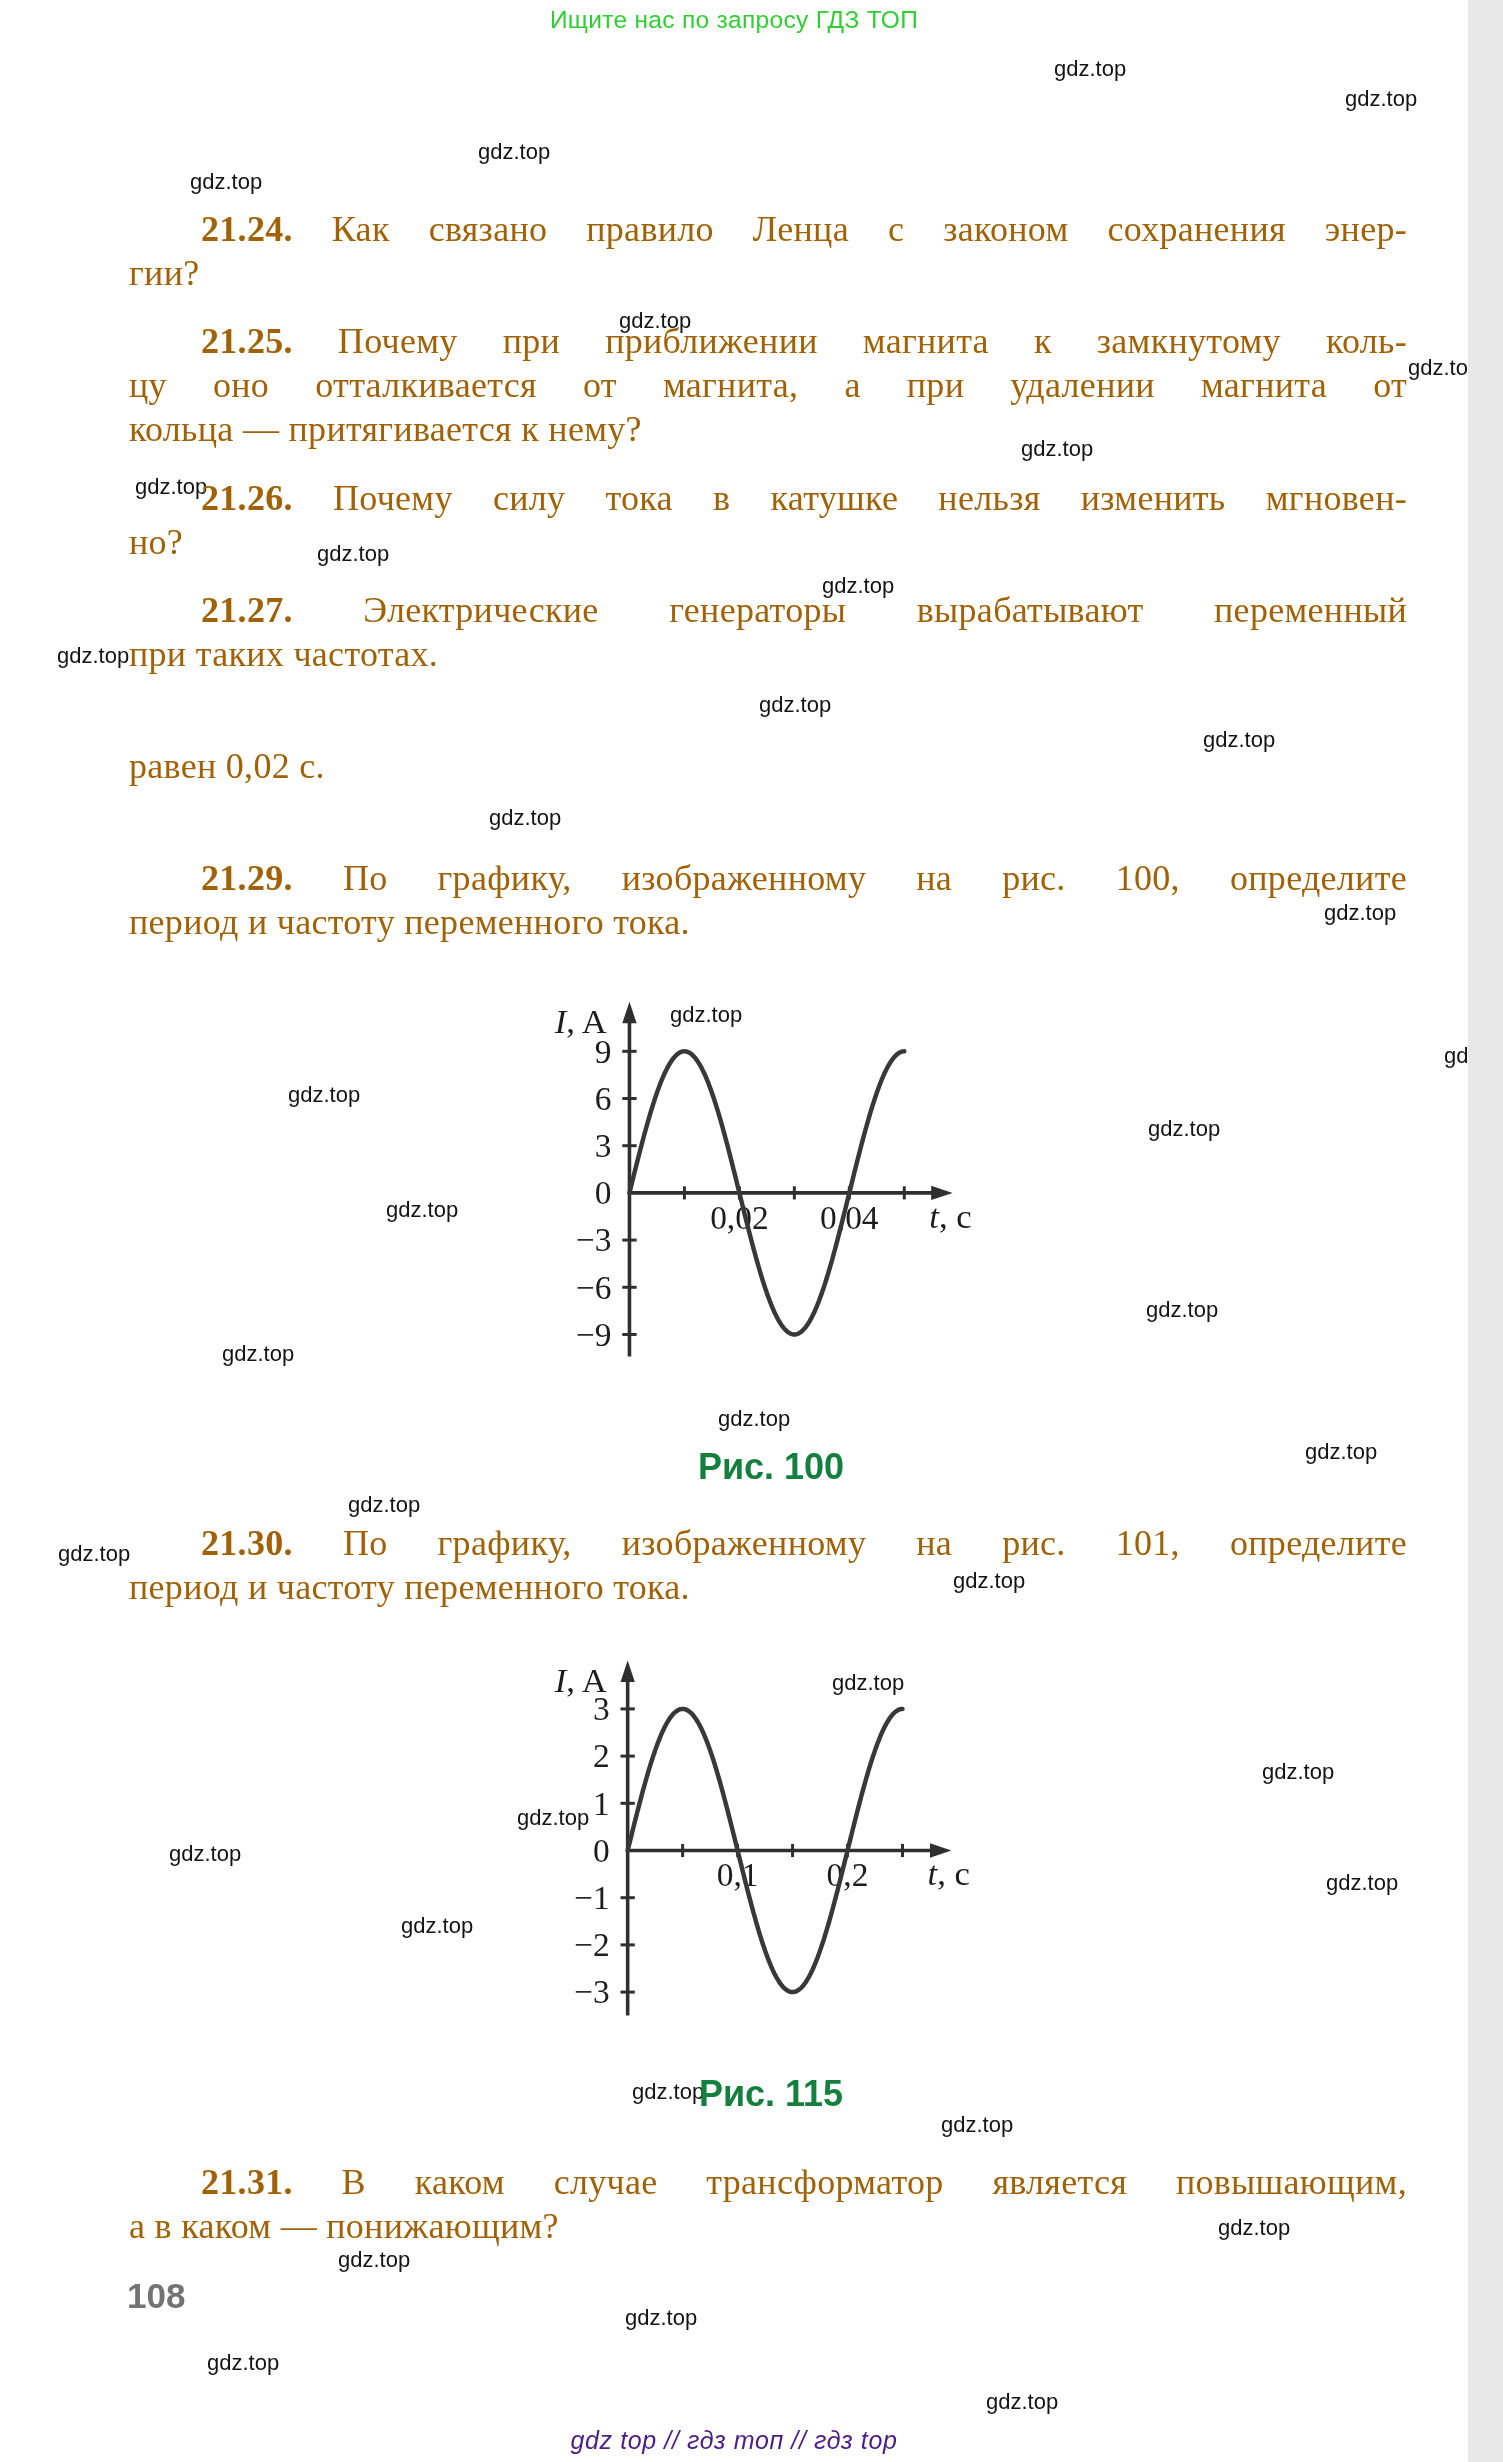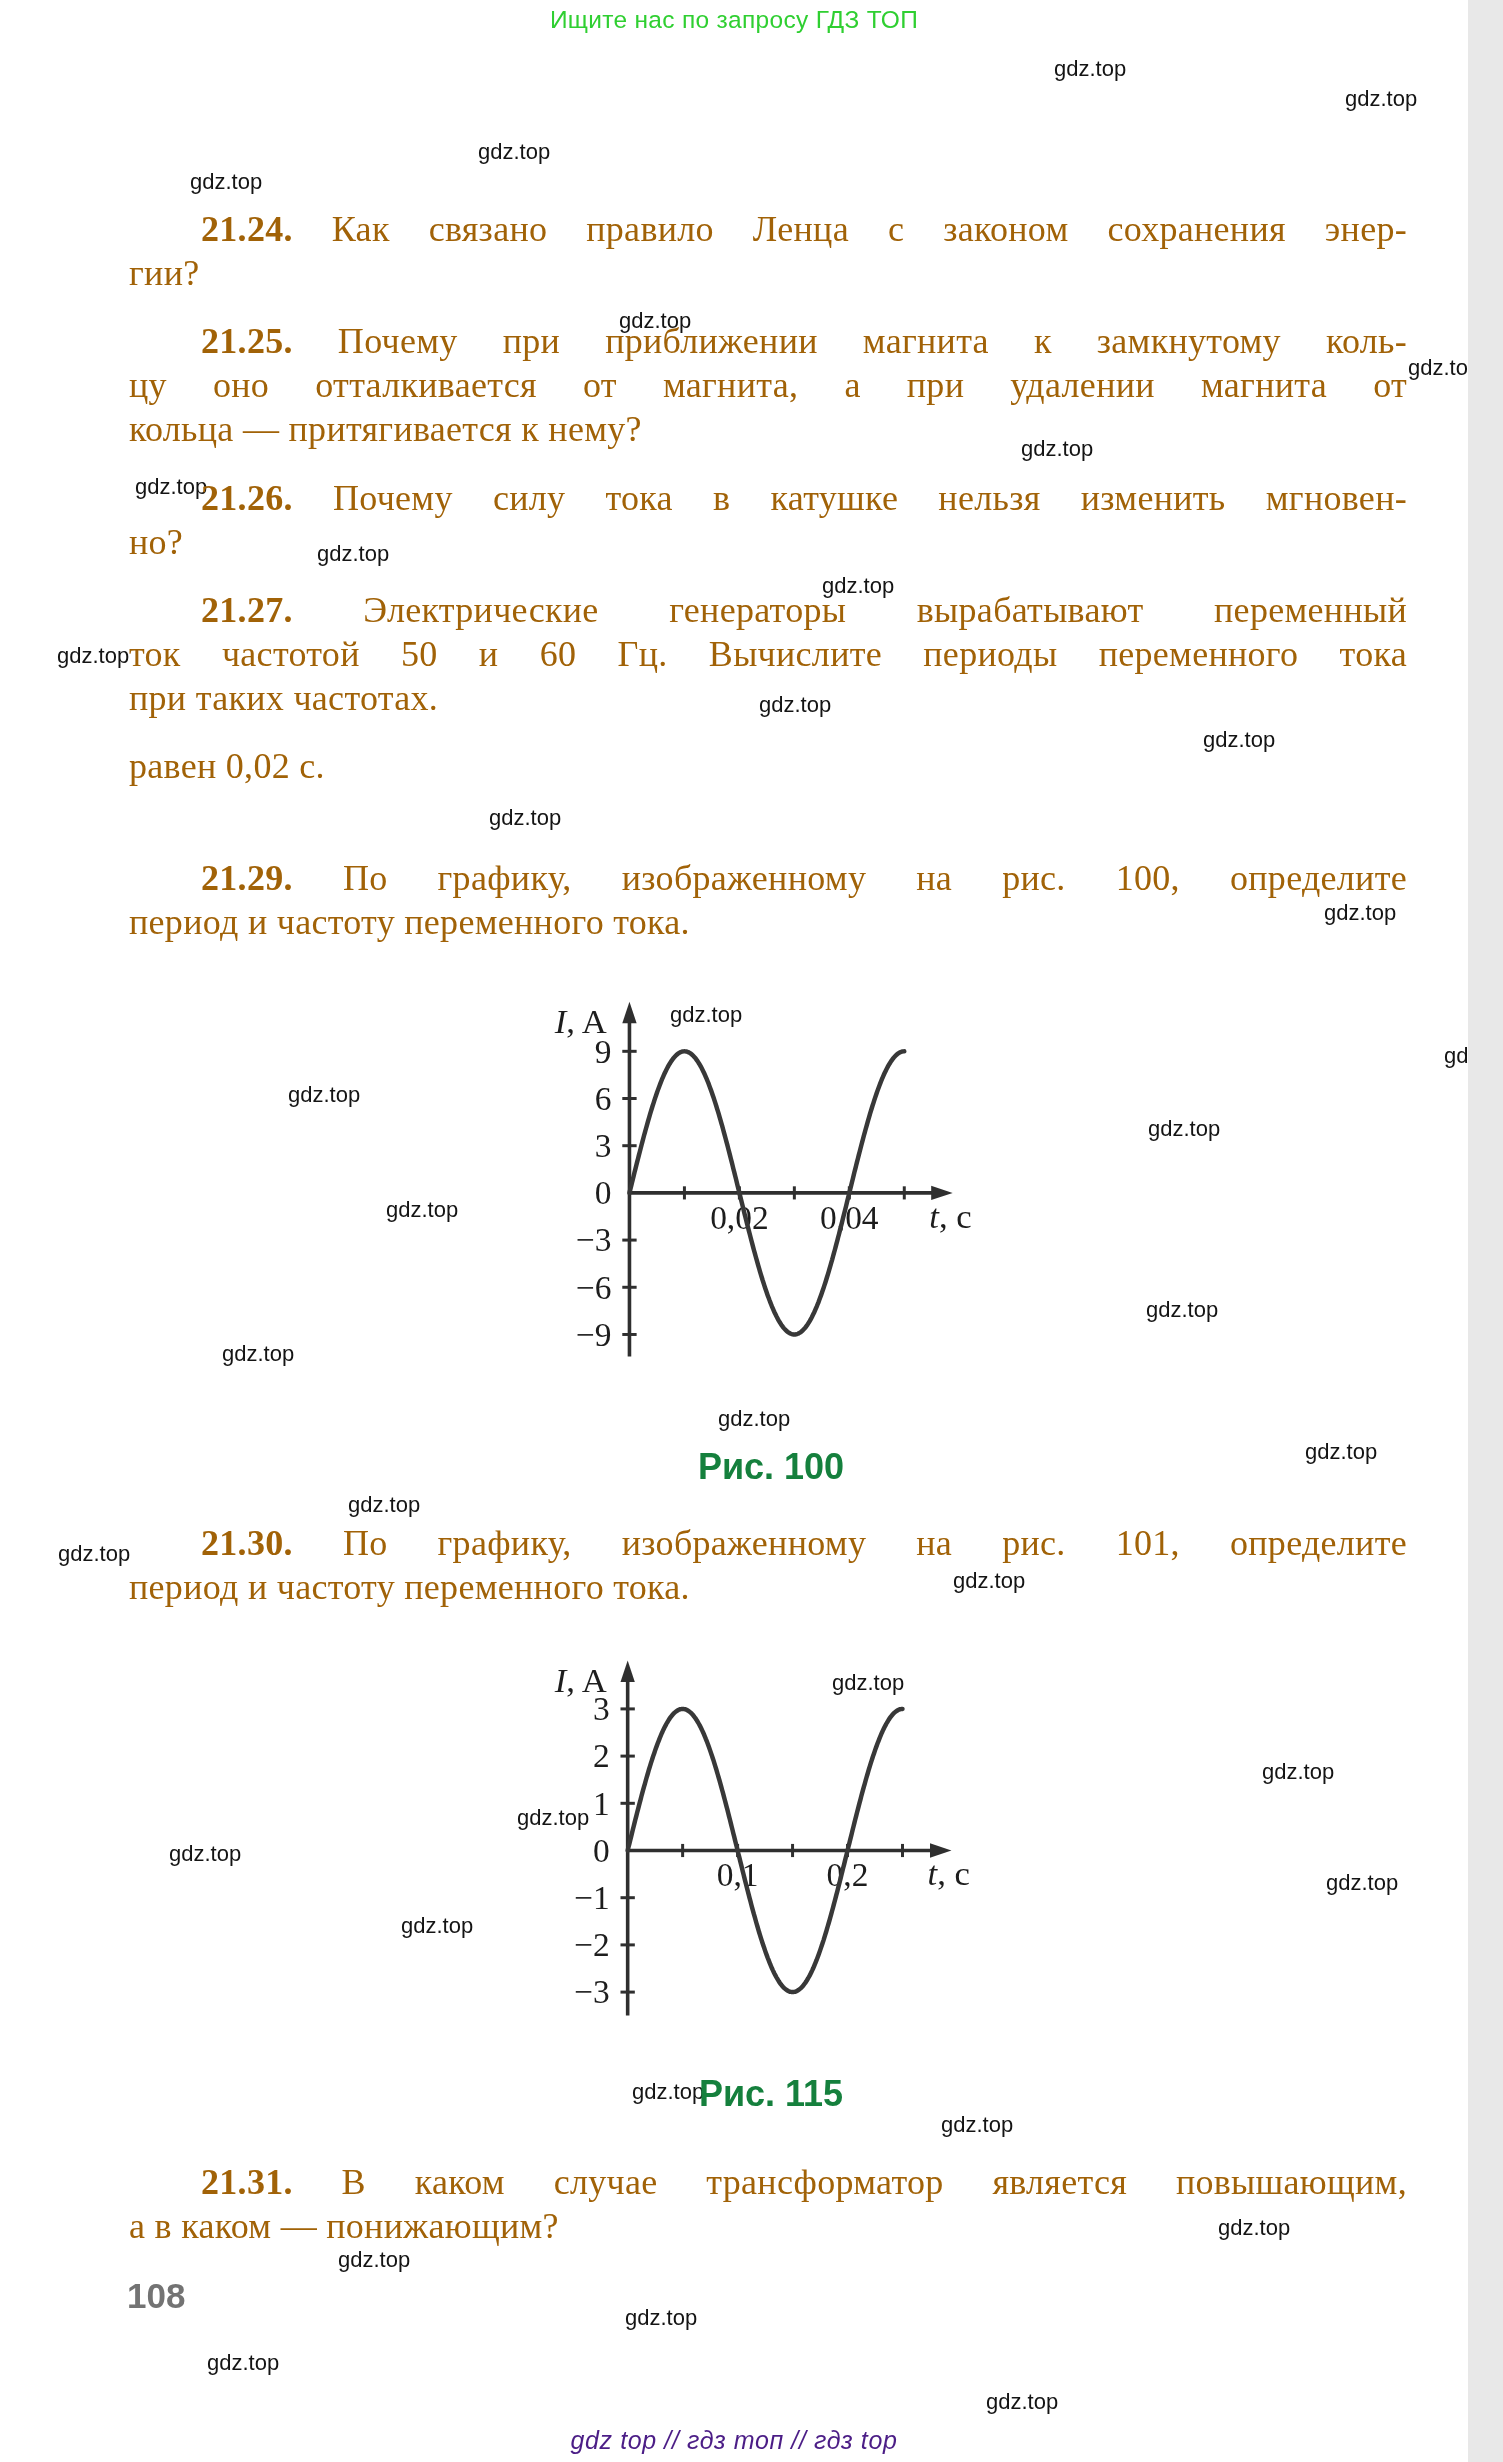--- a/index.html
+++ b/index.html
@@ -106,21 +106,20 @@
         <div class="line indent just"><span class="pnum">21.25.</span> Почему при приближении магнита к замкнутому коль-</div>
         <div class="line just">цу оно отталкивается от магнита, а при удалении магнита от</div>
         <div class="line">кольца — притягивается к нему?</div>
       </div>
       <div class="problem" style="top: 476px;">
         <div class="line indent just"><span class="pnum">21.26.</span> Почему силу тока в катушке нельзя изменить мгновен-</div>
         <div class="line">но?</div>
       </div>
       <div class="problem" style="top: 588px;">
         <div class="line indent just"><span class="pnum">21.27.</span> Электрические генераторы вырабатывают переменный</div>
-        <div class="line just">ток частотой 50 и 60 Гц. Вычислите периоды переменного тока</div>
         <div class="line">при таких частотах.</div>
       </div>
       <div class="problem" style="top: 744px;">
         <div class="line">равен 0,02 с.</div>
       </div>
       <div class="problem" style="top: 856px;">
         <div class="line indent just"><span class="pnum">21.29.</span> По графику, изображенному на рис. 100, определите</div>
         <div class="line">период и частоту переменного тока.</div>
       </div>
       <div class="problem" style="top: 1521px;">

